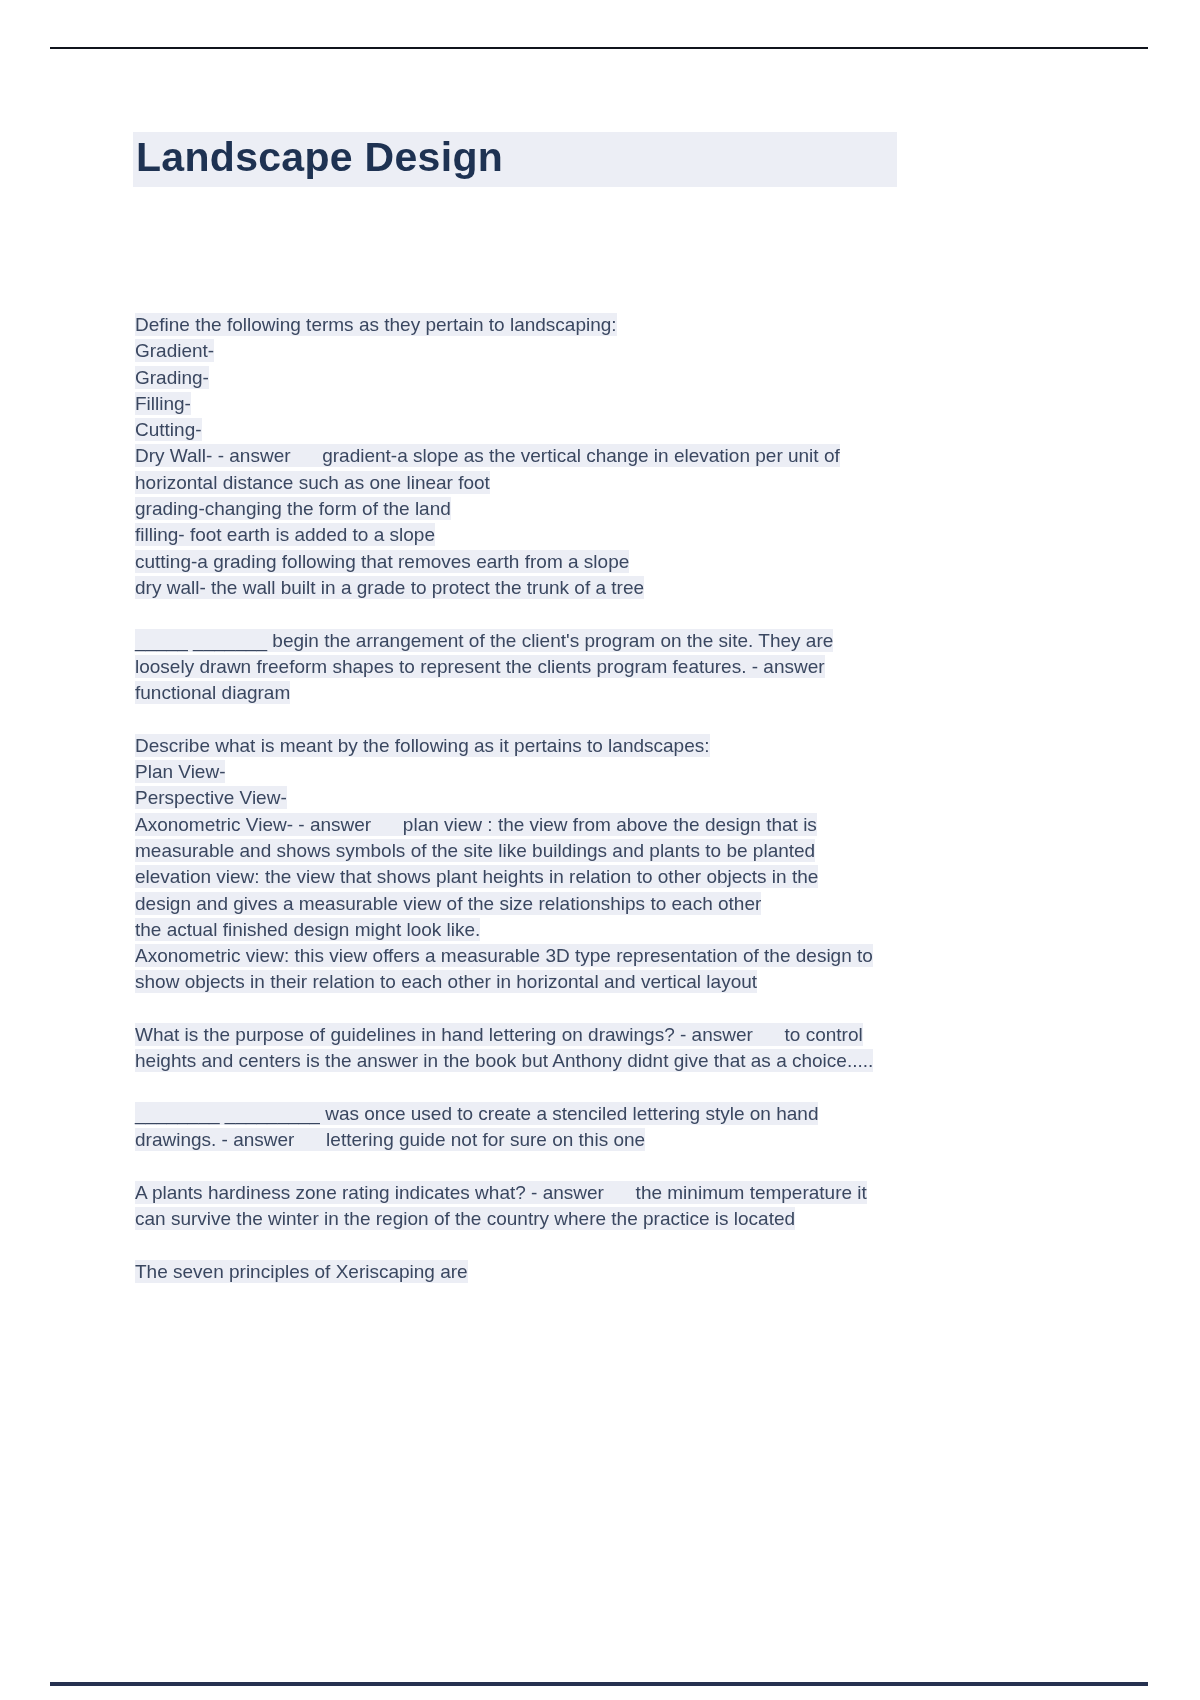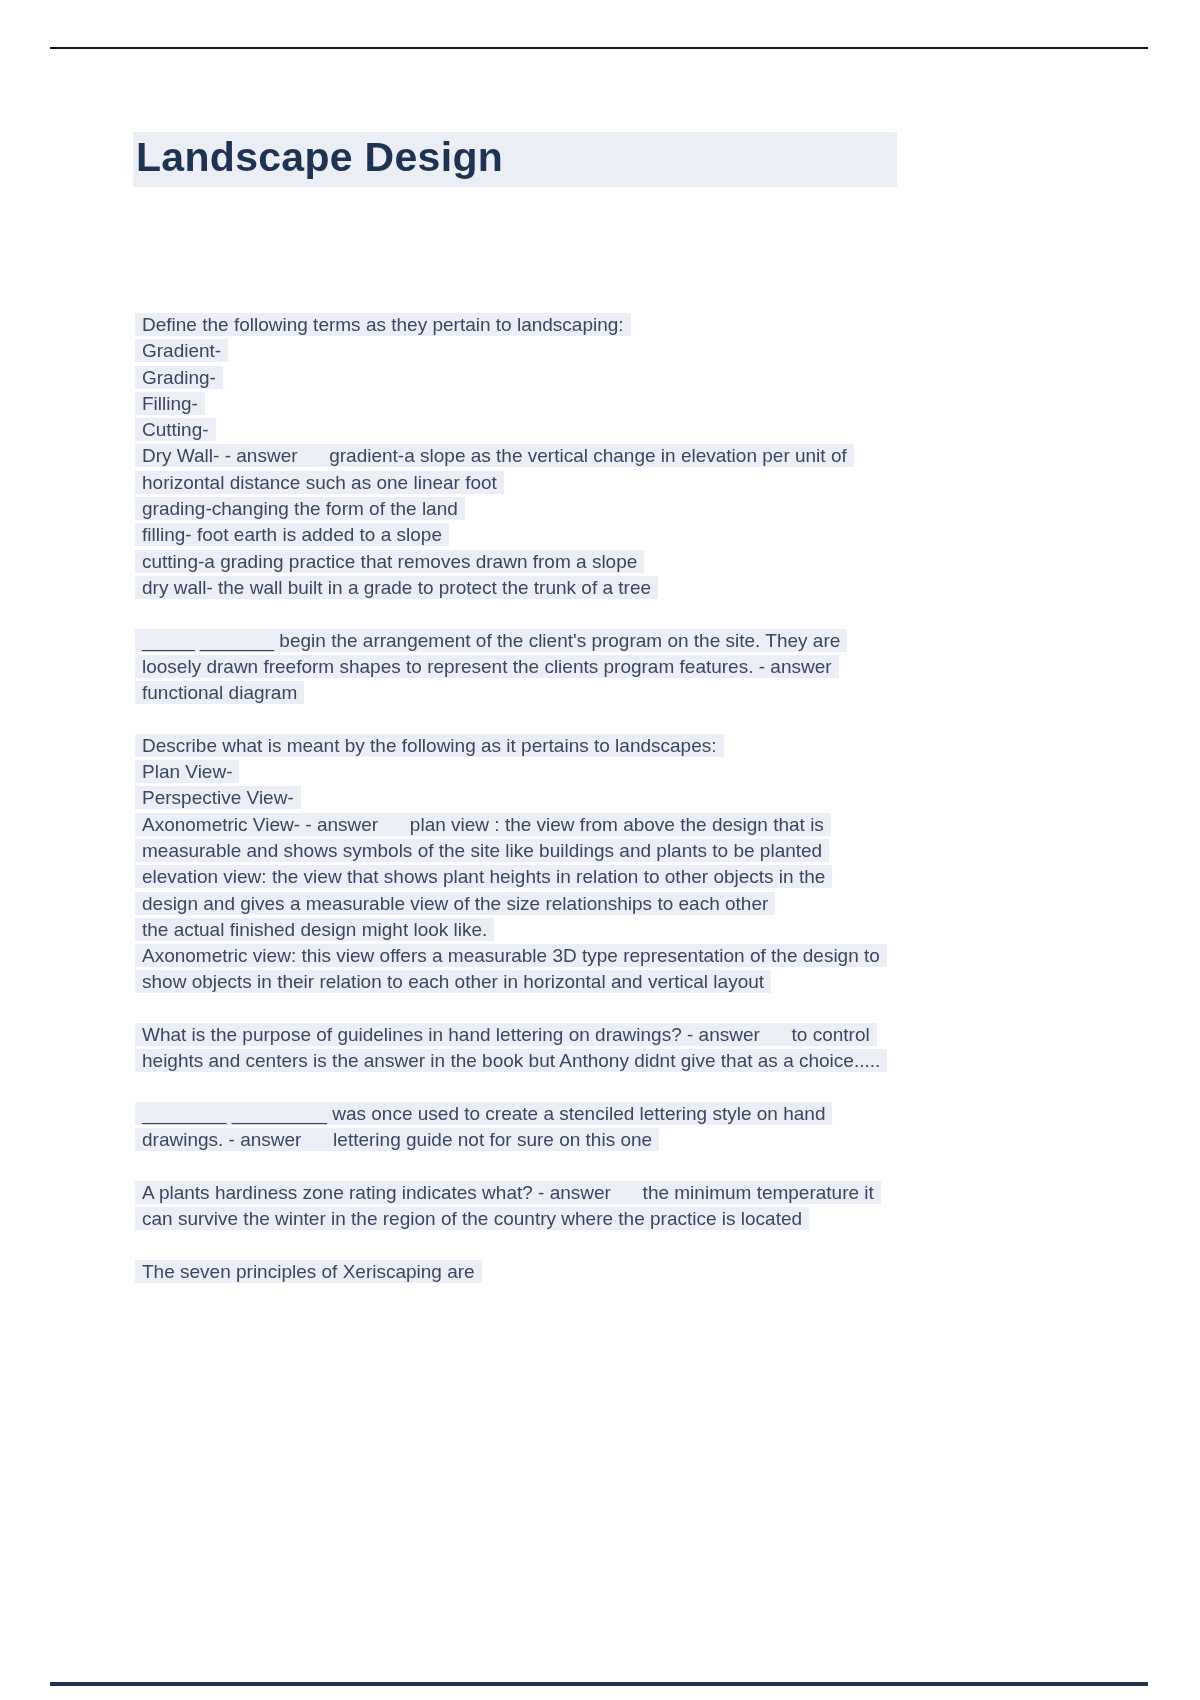--- a/index.html
+++ b/index.html
@@ -54,21 +54,21 @@
   }
   .paragraph {
     margin: 0 0 26.3px 0;
   }
   .line {
     white-space: pre-wrap;
     min-height: 26.3px;
   }
   .line .hl {
     background: #eceef5;
-    padding: 1px 7px;
+    padding: 1px 0;
   }
 </style>
 </head>
 <body>
 
 <div class="page">
   <div class="rule top"></div>
 
   <div class="title-bar">
     <h1>Landscape Design</h1>
@@ -78,21 +78,21 @@
       <div class="paragraph">
         <div class="line"><span class="hl">Define the following terms as they pertain to landscaping:</span></div>
         <div class="line"><span class="hl">Gradient-</span></div>
         <div class="line"><span class="hl">Grading-</span></div>
         <div class="line"><span class="hl">Filling-</span></div>
         <div class="line"><span class="hl">Cutting-</span></div>
         <div class="line"><span class="hl">Dry Wall- - answer      gradient-a slope as the vertical change in elevation per unit of</span></div>
         <div class="line"><span class="hl">horizontal distance such as one linear foot</span></div>
         <div class="line"><span class="hl">grading-changing the form of the land</span></div>
         <div class="line"><span class="hl">filling- foot earth is added to a slope</span></div>
-        <div class="line"><span class="hl">cutting-a grading practice that removes drawn from a slope</span></div>
+        <div class="line"><span class="hl">cutting-a grading following that removes earth from a slope</span></div>
         <div class="line"><span class="hl">dry wall- the wall built in a grade to protect the trunk of a tree</span></div>
       </div>
       <div class="paragraph">
         <div class="line"><span class="hl">_____ _______ begin the arrangement of the client's program on the site. They are</span></div>
         <div class="line"><span class="hl">loosely drawn freeform shapes to represent the clients program features. - answer</span></div>
         <div class="line"><span class="hl">functional diagram</span></div>
       </div>
       <div class="paragraph">
         <div class="line"><span class="hl">Describe what is meant by the following as it pertains to landscapes:</span></div>
         <div class="line"><span class="hl">Plan View-</span></div>

